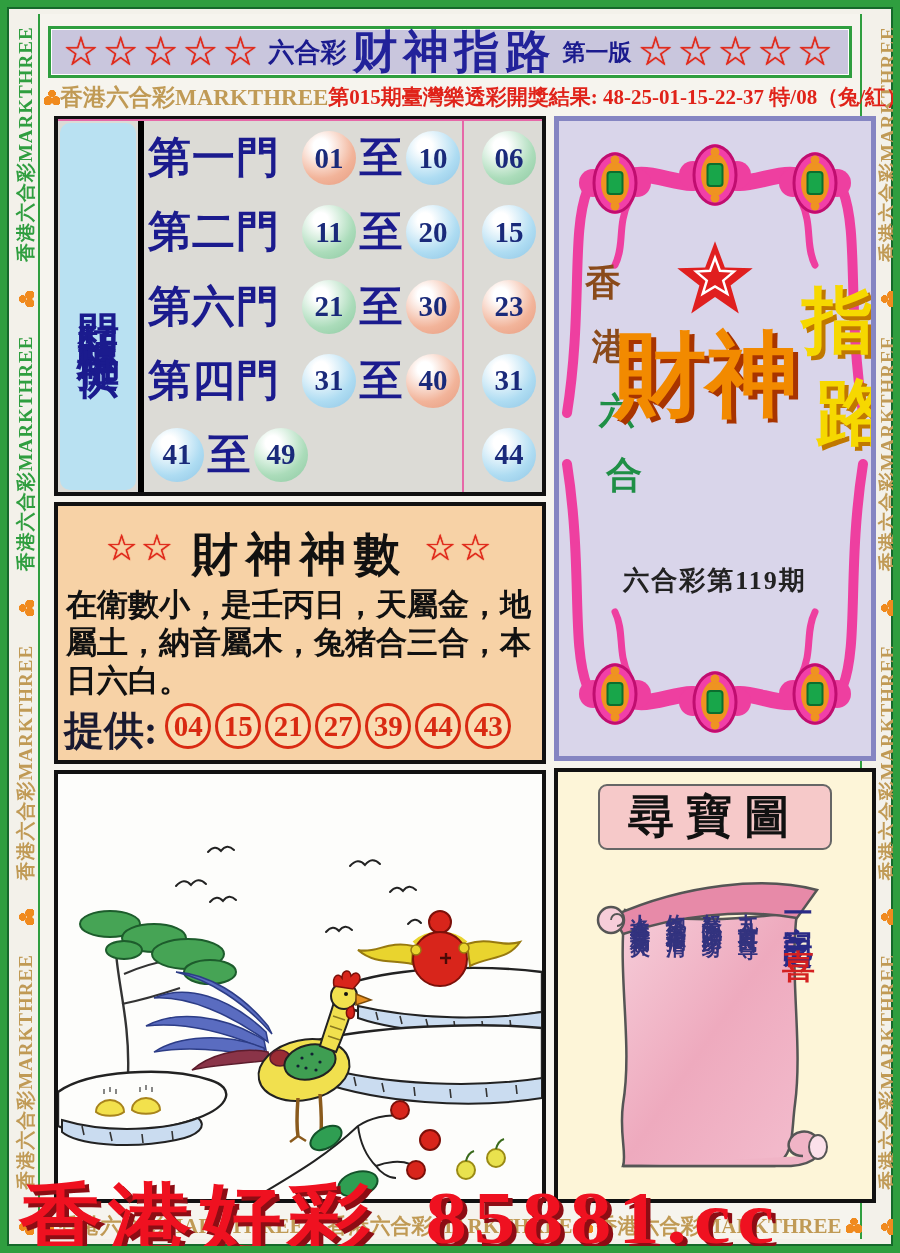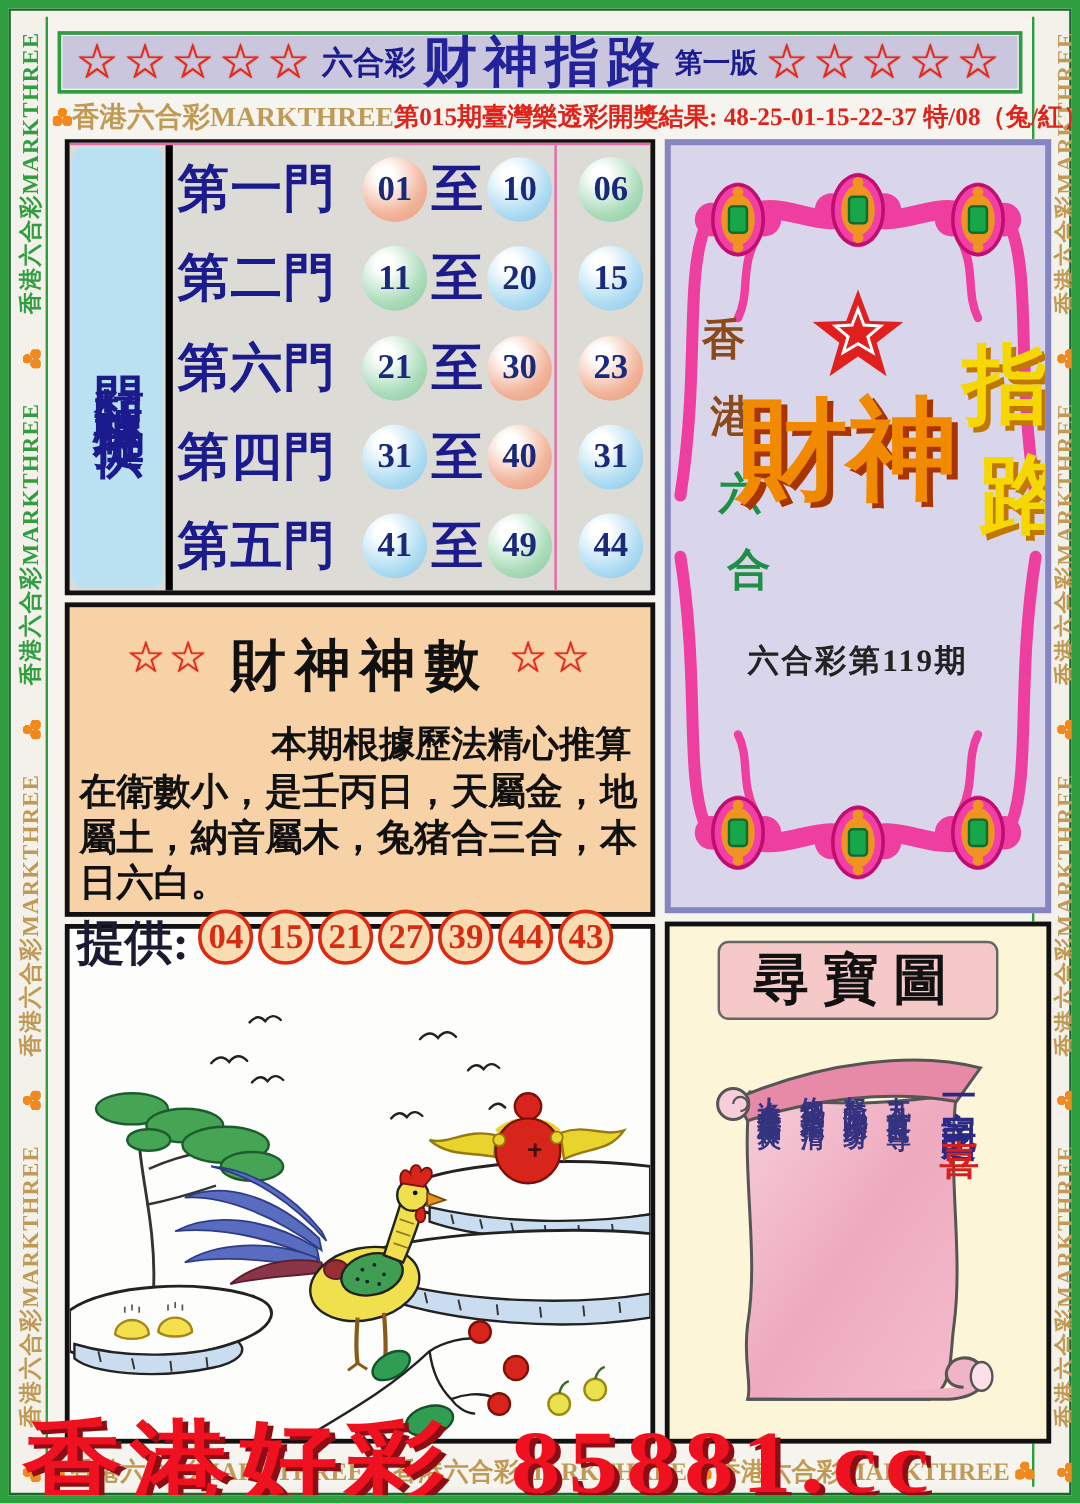--- a/index.html
+++ b/index.html
@@ -87,21 +87,21 @@
   .brand-col span:nth-child(2){color:#8a4a1a;margin-left:7px;}
   .brand-col span:nth-child(3){color:#1f8f46;margin-left:14px;}
   .brand-col span:nth-child(4){color:#1f8f46;margin-left:21px;}
   .poster-title{position:absolute;left:55px;top:208px;width:250px;height:220px;}
   .t-caishen{font-size:92px;font-weight:bold;color:#f28a00;letter-spacing:0px;line-height:1;
     text-shadow:5px 4px 0 #a83400;}
   .t-zhi,.t-lu{position:absolute;font-size:72px;font-weight:bold;color:#f6d800;line-height:1;
     text-shadow:4px 4px 0 #c07800;}
   .t-zhi{left:188px;top:-44px;}
   .t-lu{left:202px;top:48px;}
-  .poster-issue{position:absolute;top:412px;width:100%;text-align:center;color:#222;
+  .poster-issue{position:absolute;top:442px;width:100%;text-align:center;color:#222;
     font-size:26px;font-weight:bold;letter-spacing:2px;}
   
   .treasure{height:435px;margin-top:7px;border:4px solid #111;box-sizing:border-box;background:#fdf5d8;
     position:relative;}
   .tre-title{width:230px;height:62px;margin:12px auto 4px;background:#f6c9c9;border:2px solid #666;
     border-radius:9px;display:flex;align-items:center;justify-content:center;color:#111;
     font-size:46px;font-weight:bold;letter-spacing:12px;font-family:Liberation Serif, serif;}
   .scroll-area{position:relative;height:340px;margin:2px 6px 0;}
   .scroll-area svg{position:absolute;left:0;top:0;width:100%;height:100%;}
   .scroll-text{position:absolute;left:48px;top:44px;right:30px;bottom:40px;
@@ -190,21 +190,20 @@
                 <span class="zhi">至</span>
                 <span class="ball" data-color="pink">30</span>
               </div>
               <div class="g-row">
                 <span class="g-name">第四門</span>
                 <span class="ball" data-color="blue">31</span>
                 <span class="zhi">至</span>
                 <span class="ball" data-color="pink">40</span>
               </div>
               <div class="g-row">
-                <span class="g-name">第五門</span>
                 <span class="ball" data-color="blue">41</span>
                 <span class="zhi">至</span>
                 <span class="ball" data-color="green">49</span>
               </div>
             </div>
             <div class="result-col">
               <div class="r-cell">
                   <span class="ball" data-color="green">06</span>
                 </div>
               <div class="r-cell">
@@ -222,21 +221,20 @@
             </div>
           </div>
         </div>
 
         <div class="shenshu">
           <div class="ss-title">
             <span class="ss-stars">☆☆</span>
             <span class="ss-name">財神神數</span>
             <span class="ss-stars">☆☆</span>
           </div>
-          <div class="ss-line1">本期根據歷法精心推算</div>
           <div class="ss-line2">在衛數小，是壬丙日，天屬金，地屬土，納音屬木，兔猪合三合，本日六白。</div>
           <div class="ss-provide">
             <span class="ss-label">提供:</span>
             <span class="red-ball">04</span>
             <span class="red-ball">15</span>
             <span class="red-ball">21</span>
             <span class="red-ball">27</span>
             <span class="red-ball">39</span>
             <span class="red-ball">44</span>
             <span class="red-ball">43</span>

